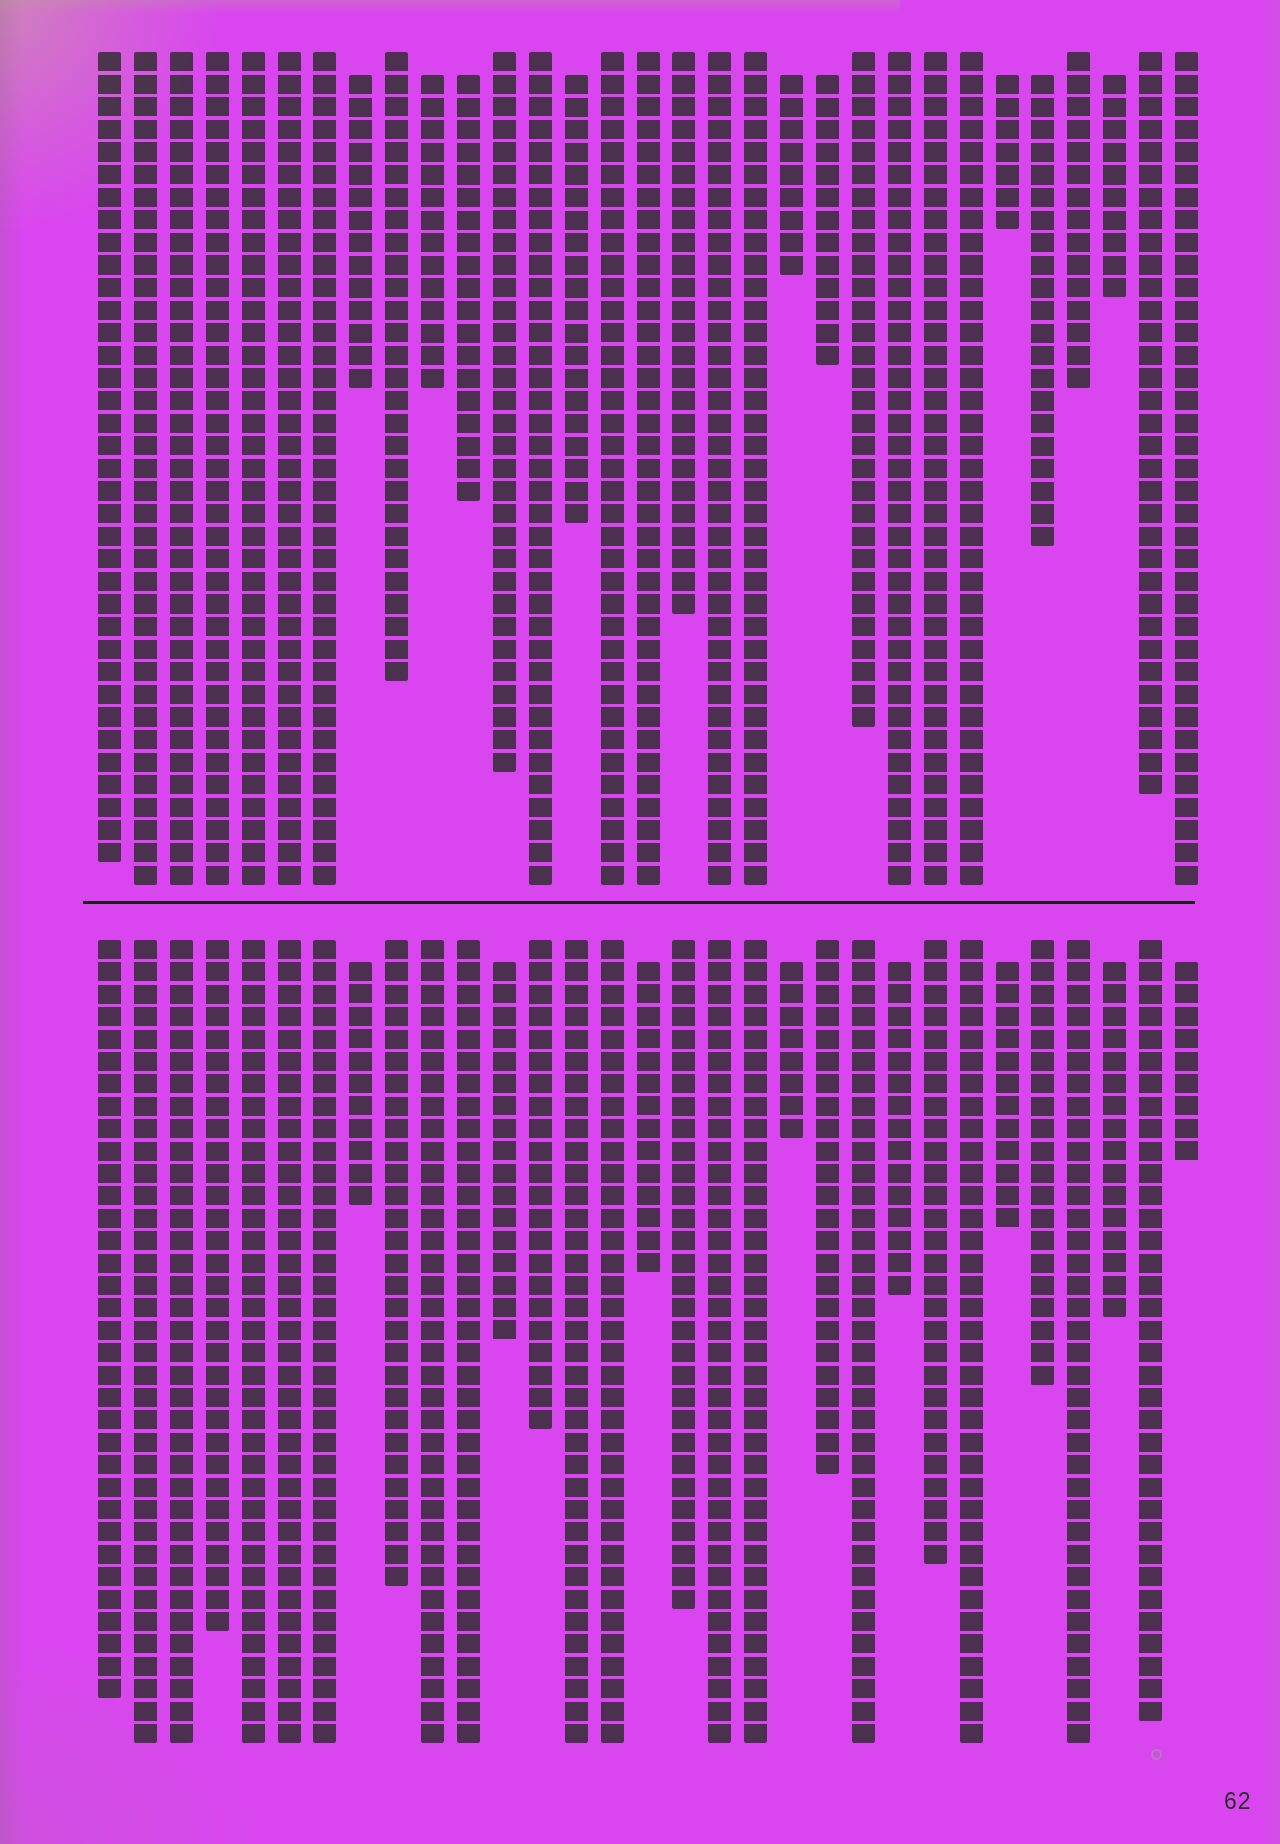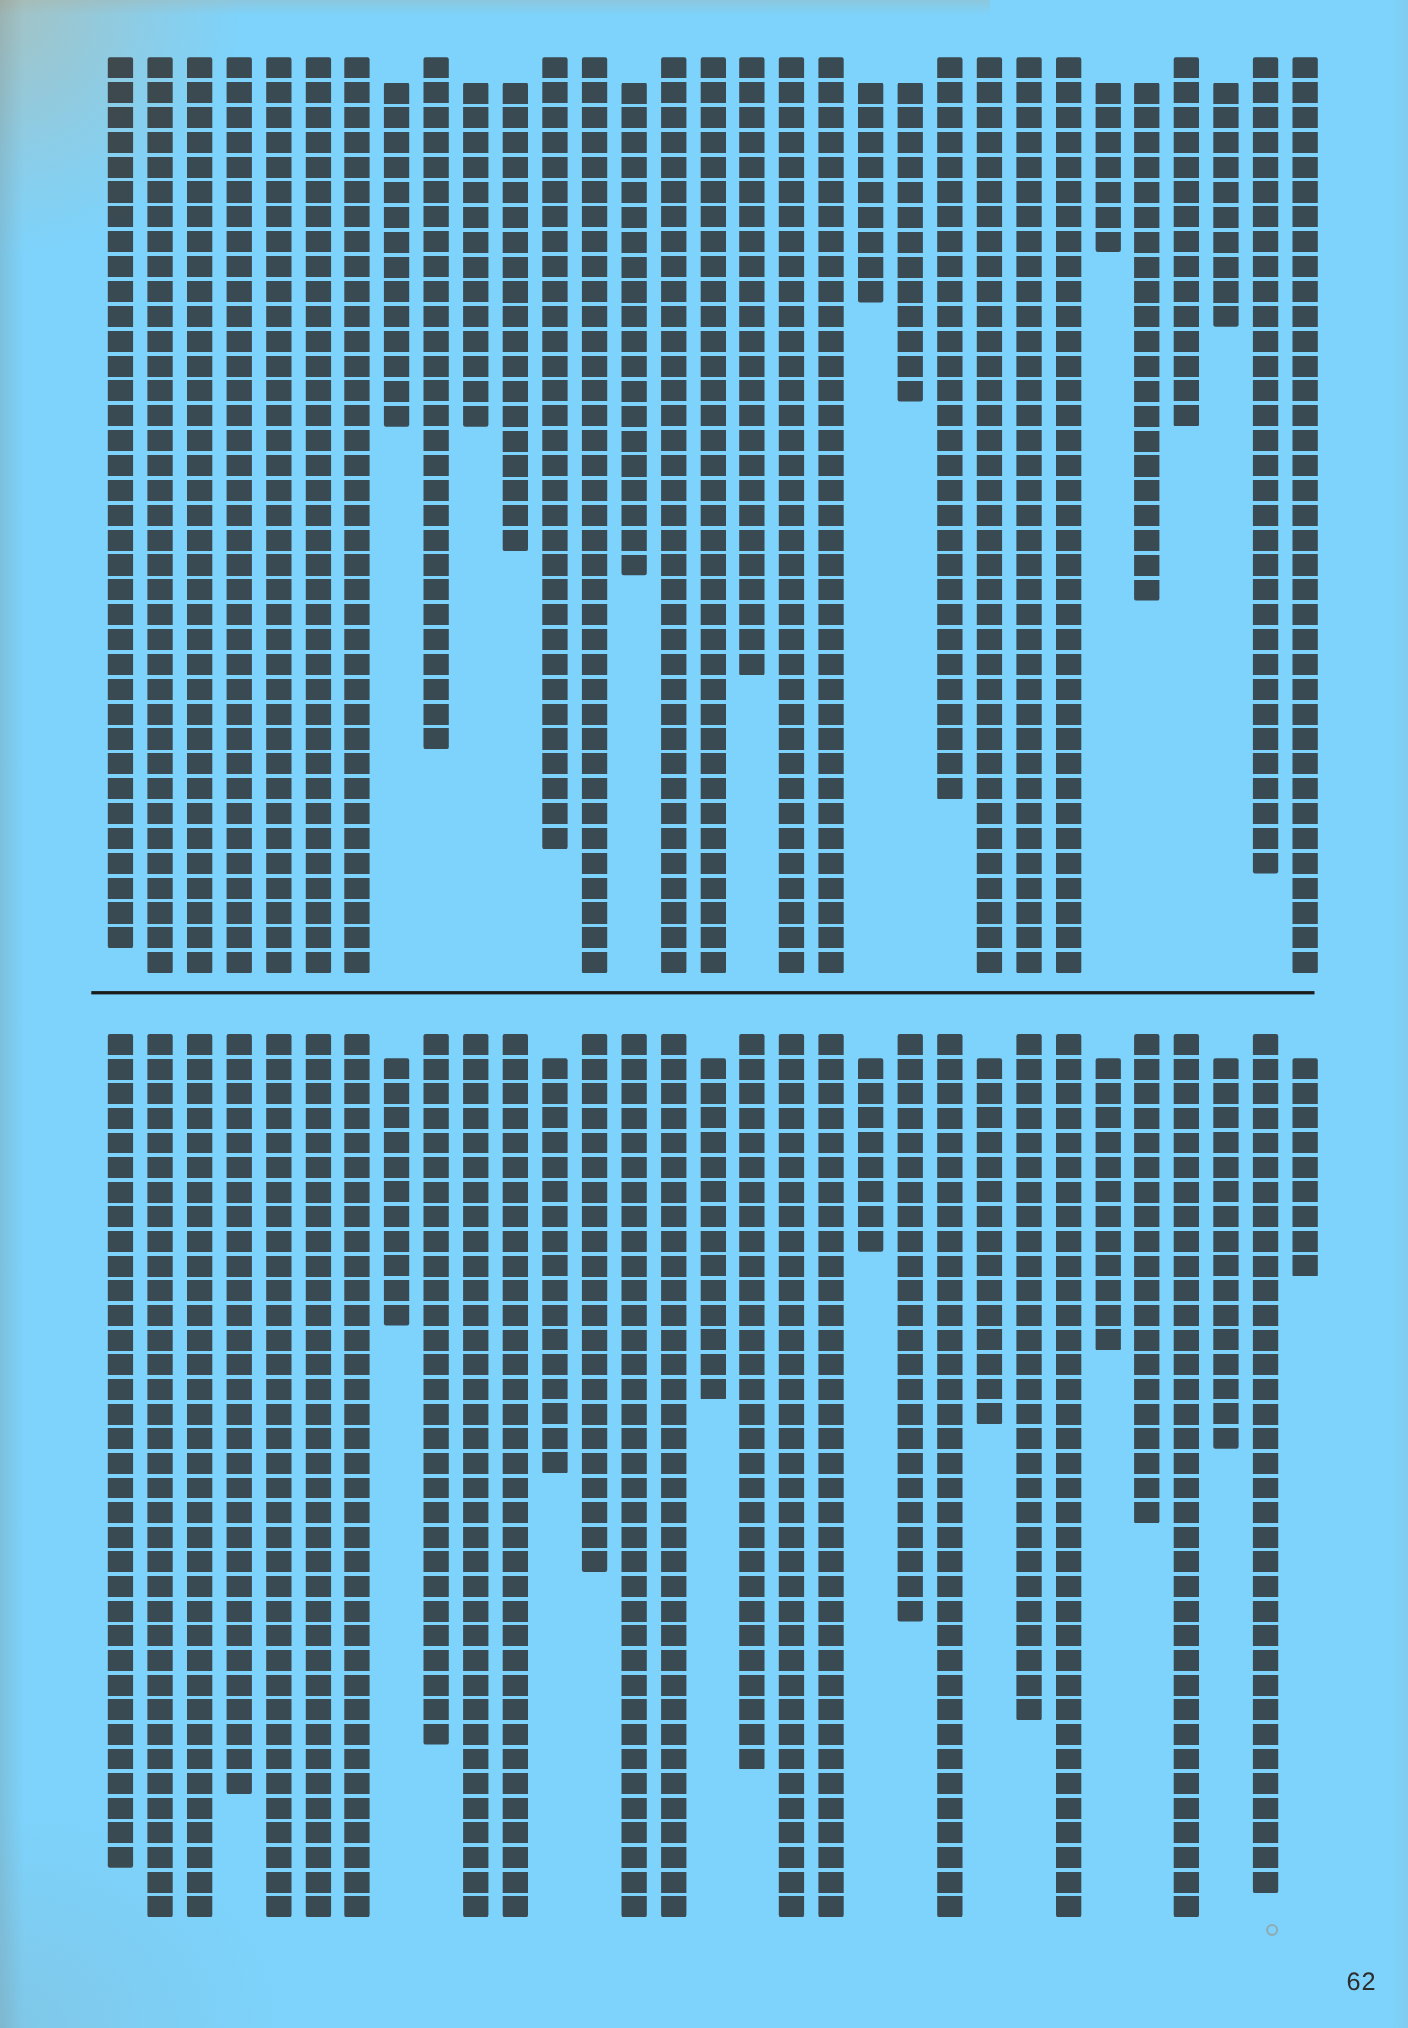--- a/index.html
+++ b/index.html
@@ -1,19 +1,19 @@
 <!DOCTYPE html>
 <html><head>
 <meta charset="utf-8">
 <style>
   html,body { margin:0; padding:0; background:#e8e8e6; }
   .page {
     position:relative;
     width:1280px; height:1844px;
-    background:#7dd3fc;
+    background:#d946ef;
     overflow:hidden;
     font-family:"Liberation Sans", sans-serif;
   }
   
   .tint-top-left {
     position:absolute; left:0; top:0; width:220px; height:230px;
     background:radial-gradient(ellipse at 0% 0%, rgba(198,180,146,0.55) 0%, rgba(198,180,146,0.18) 45%, rgba(198,180,146,0) 72%);
     pointer-events:none;
   }
   .tint-top-strip {

